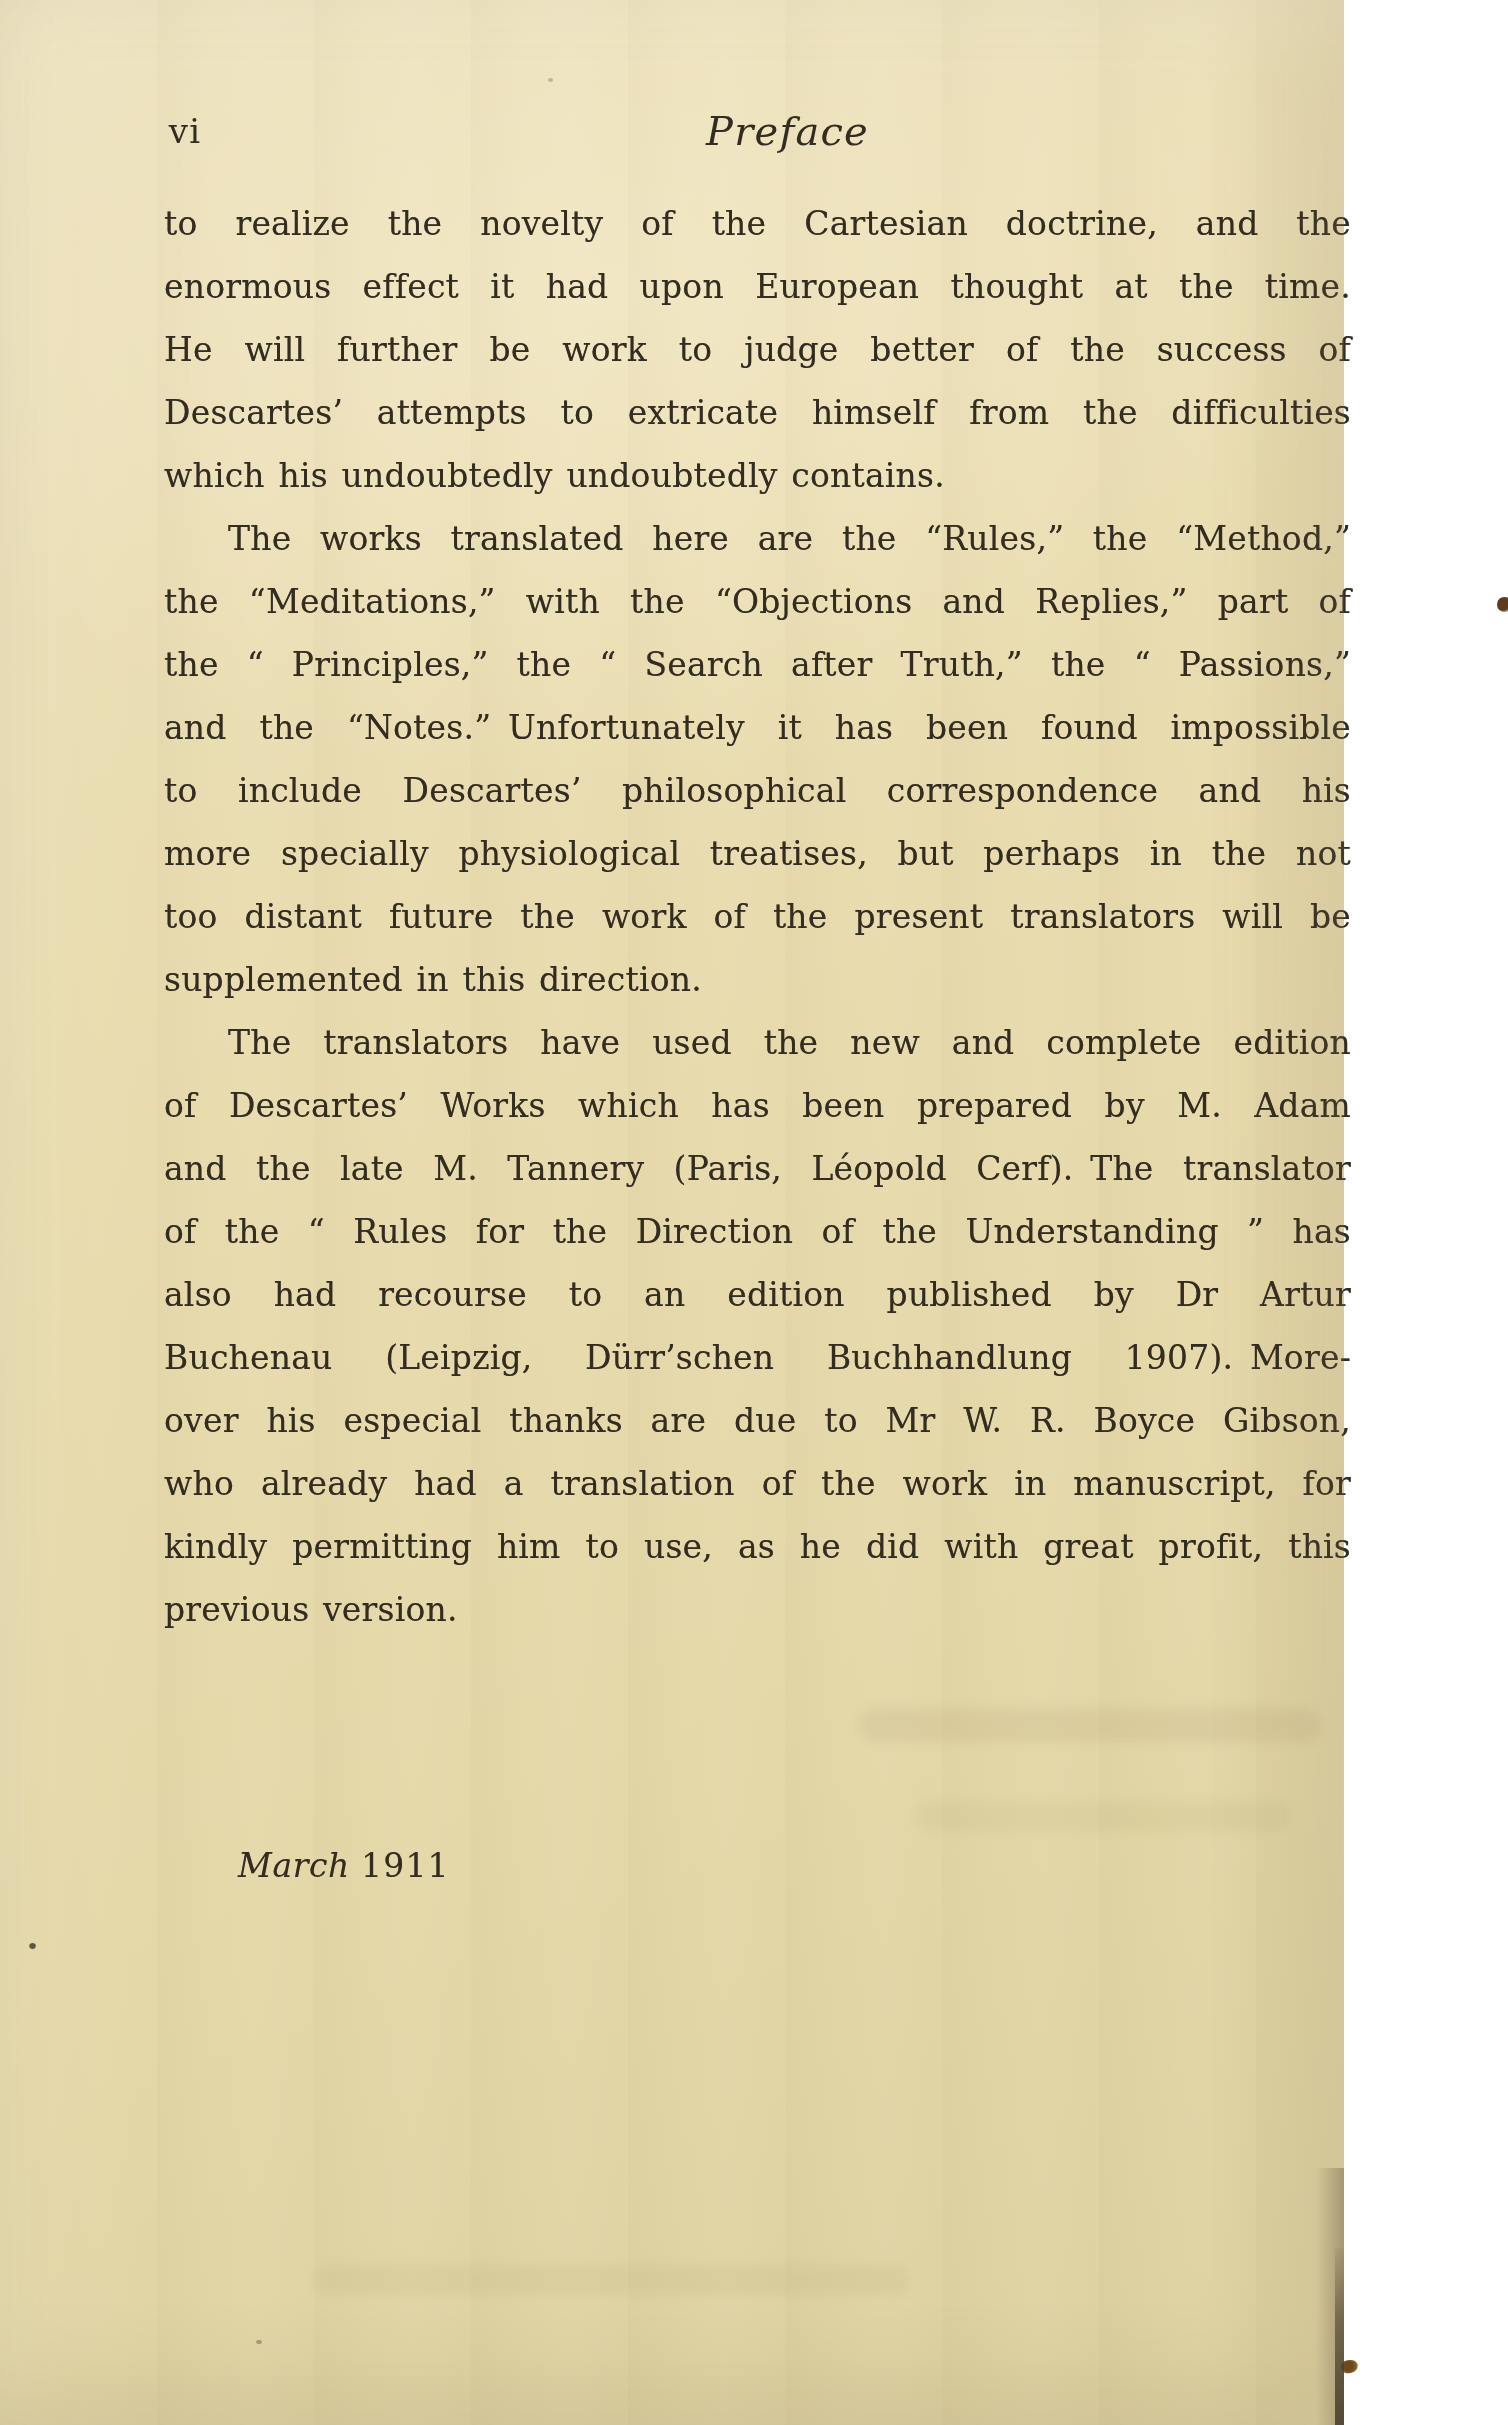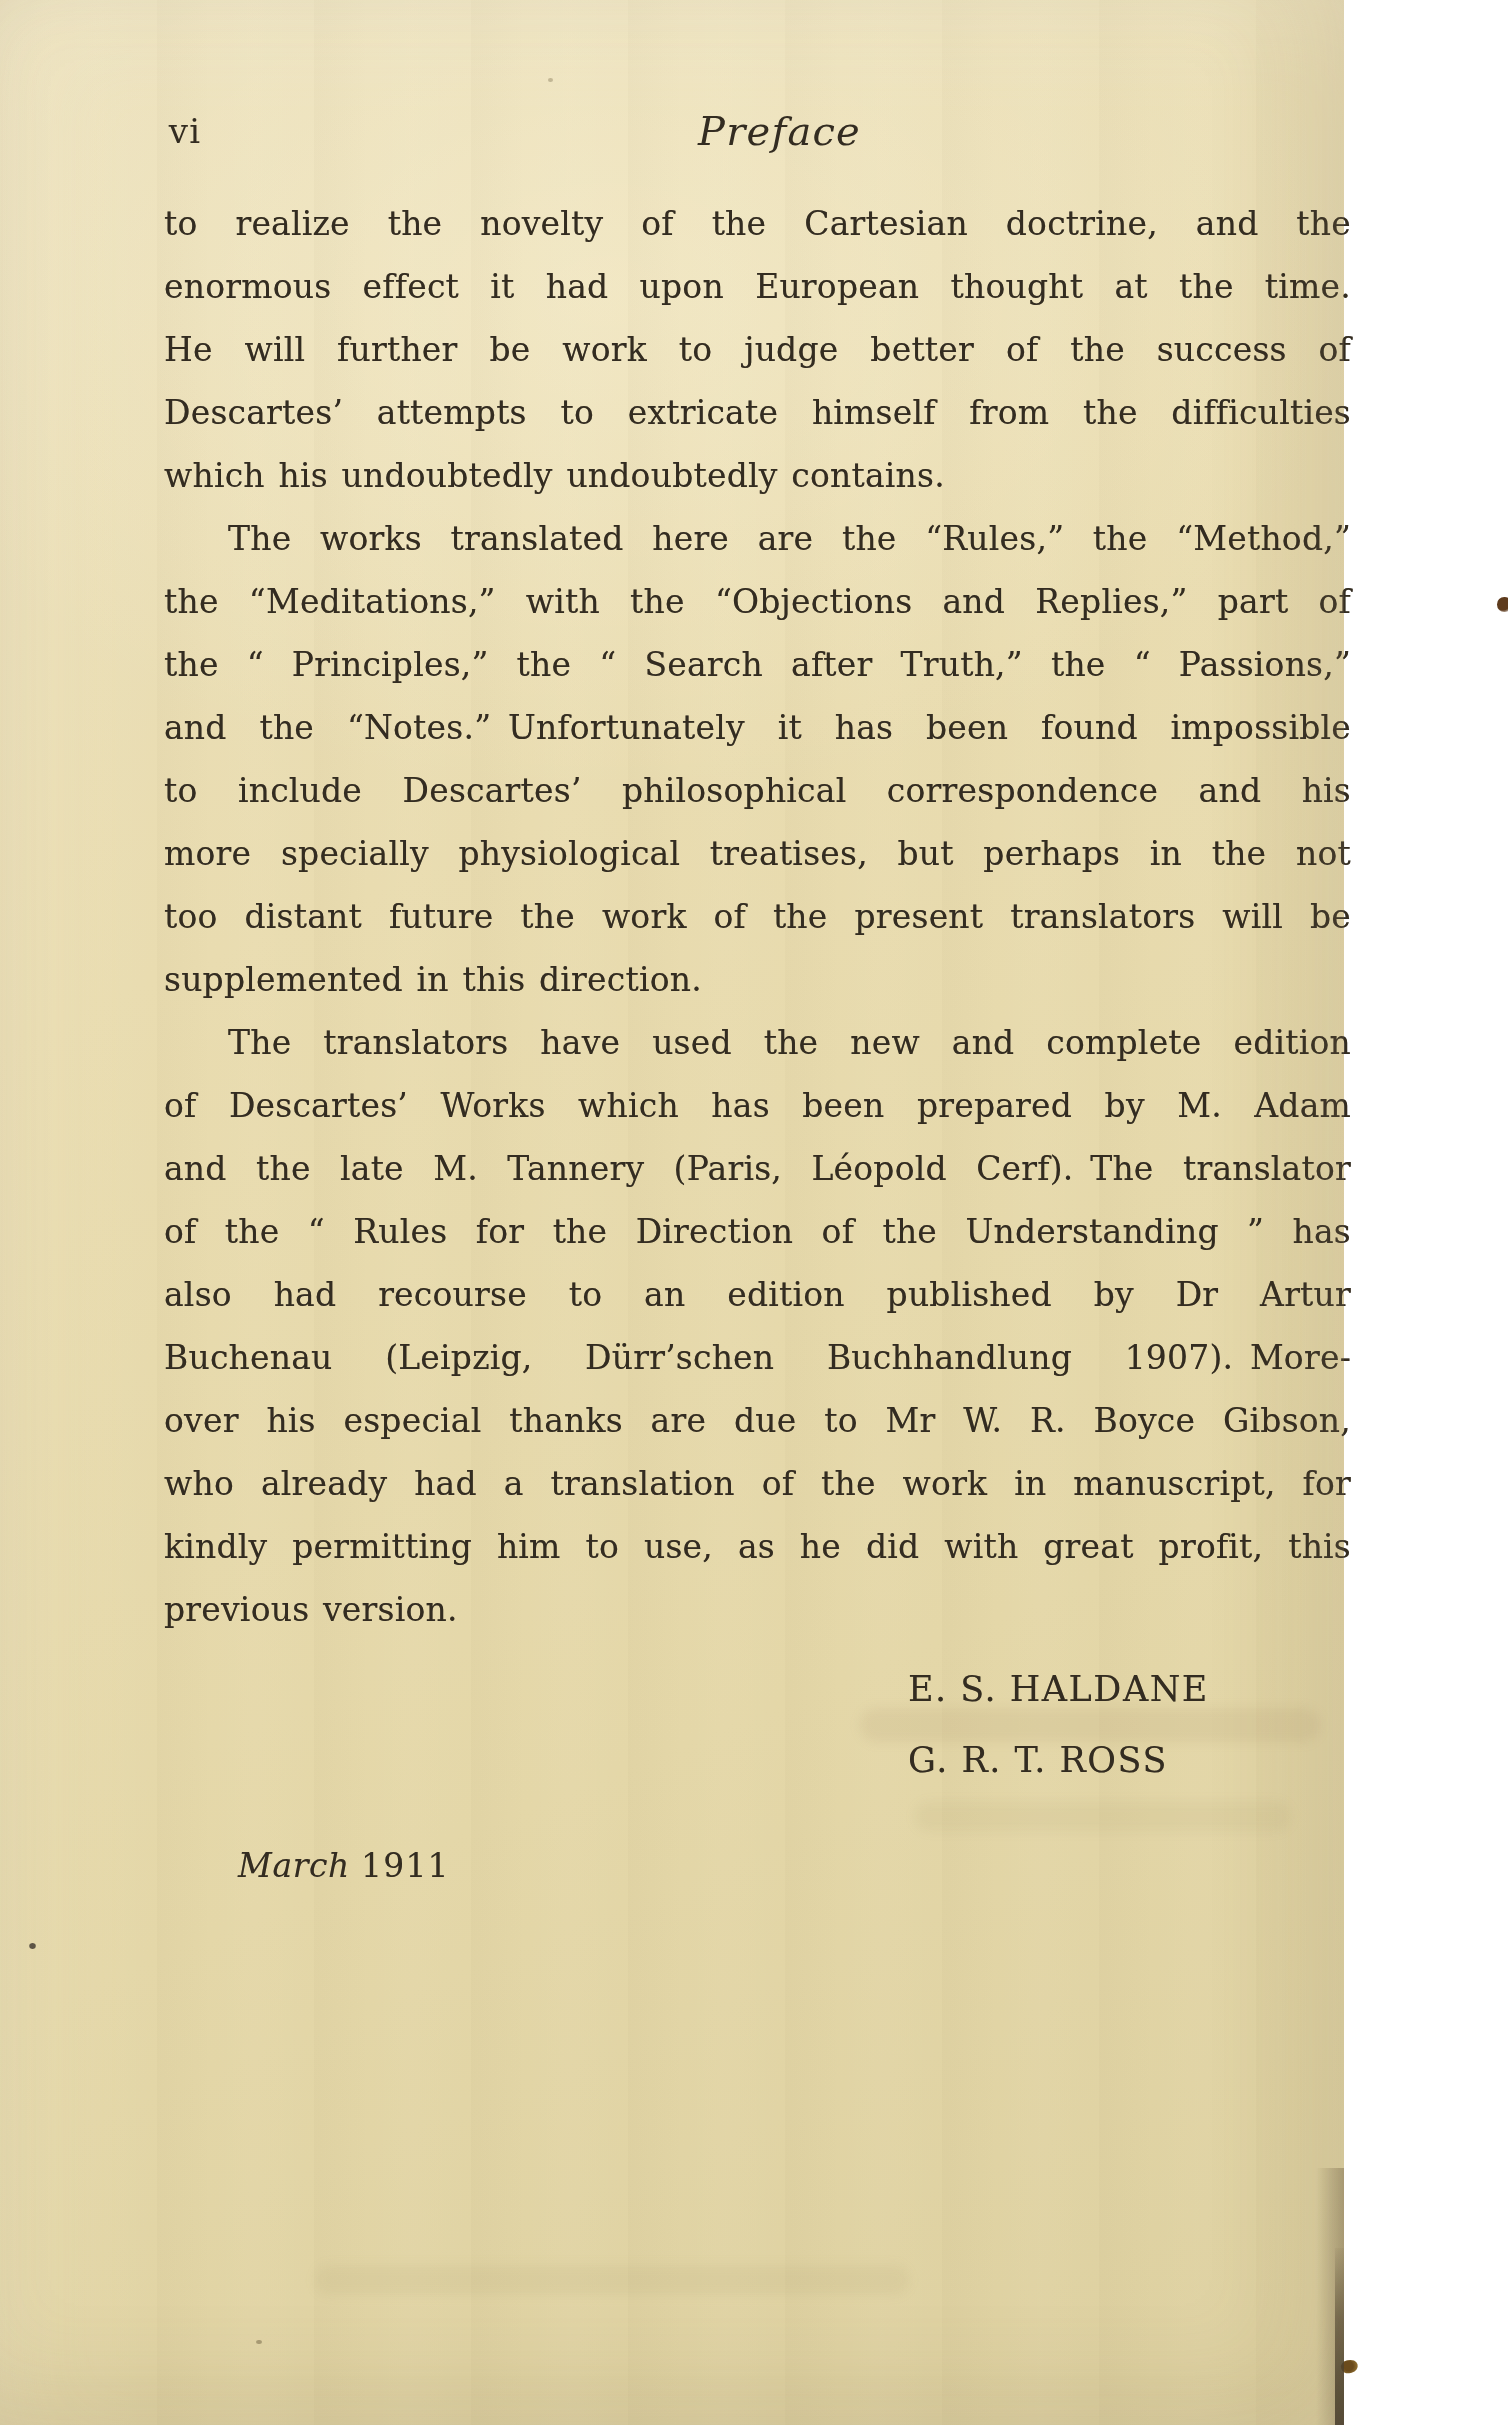--- a/index.html
+++ b/index.html
@@ -36,21 +36,21 @@
   }
   .header-row {
     position: absolute; top: 100px; left: 164px; width: 1187px;
     height: 63px; line-height: 63px;
   }
   .page-number {
     position: absolute; left: 4.8px; top: 0;
     font-size: 34px; letter-spacing: 1.2px;
   }
   .running-title {
-    position: absolute; left: 4px; top: 0; width: 100%;
+    position: absolute; left: 12px; top: 0; width: 100%;
     padding-left: 36px; box-sizing: border-box;
     text-align: center;
     font-style: italic;
     font-size: 40px;
     letter-spacing: 1.2px;
   }
   .body-text {
     position: absolute; top: 192px; left: 164px; width: 1187px;
     font-size: 33px;
     letter-spacing: 0.2px;
@@ -158,24 +158,20 @@
       <div class="line">and the late M. Tannery (Paris, Léopold Cerf). The translator</div>
       <div class="line">of the “ Rules for the Direction of the Understanding ” has</div>
       <div class="line">also had recourse to an edition published by Dr Artur</div>
       <div class="line">Buchenau (Leipzig, Dürr’schen Buchhandlung 1907). More-</div>
       <div class="line">over his especial thanks are due to Mr W. R. Boyce Gibson,</div>
       <div class="line">who already had a translation of the work in manuscript, for</div>
       <div class="line">kindly permitting him to use, as he did with great profit, this</div>
       <div class="line last">previous version.</div>
     </div>
 
-  <div class="signature-block">
-    <div class="sig-line">E. S. HALDANE</div>
-    <div class="sig-line">G. R. T. ROSS</div>
-  </div>
 
   <div class="date-line">
     <span class="month">March</span><span class="year">1911</span>
   </div>
 
   <div class="showthrough st1"></div>
   <div class="showthrough st2"></div>
   <div class="showthrough st3"></div>
 
   <div class="speck speck-right-edge"></div>

